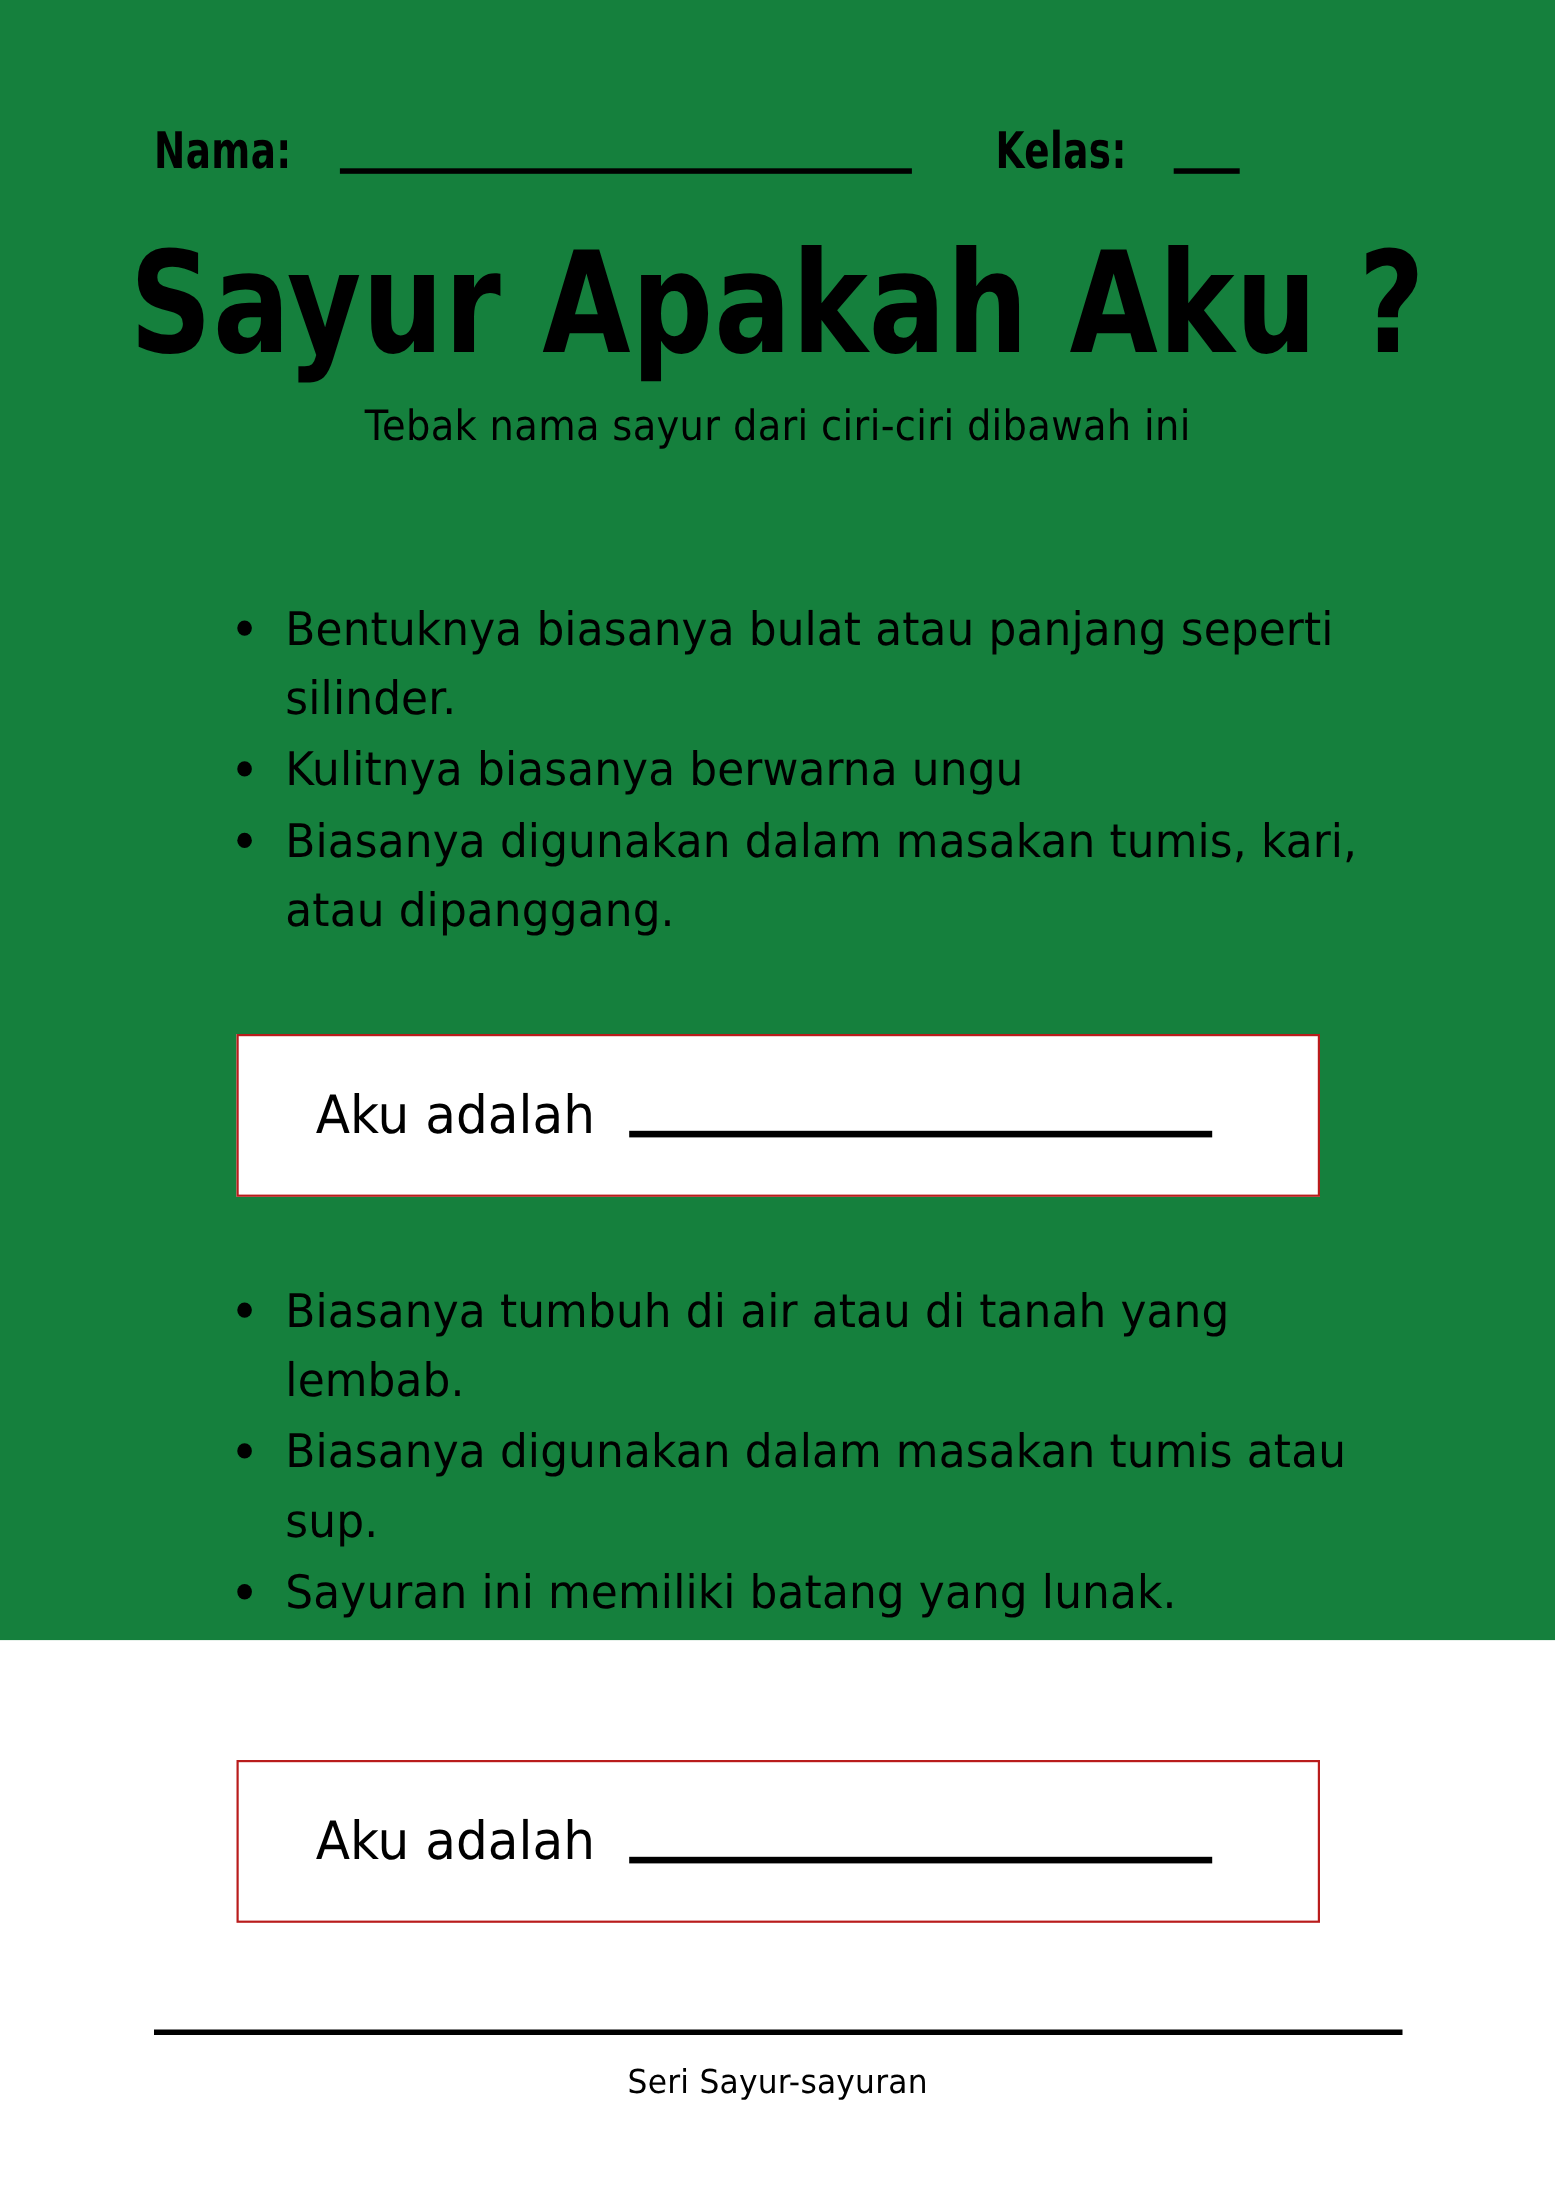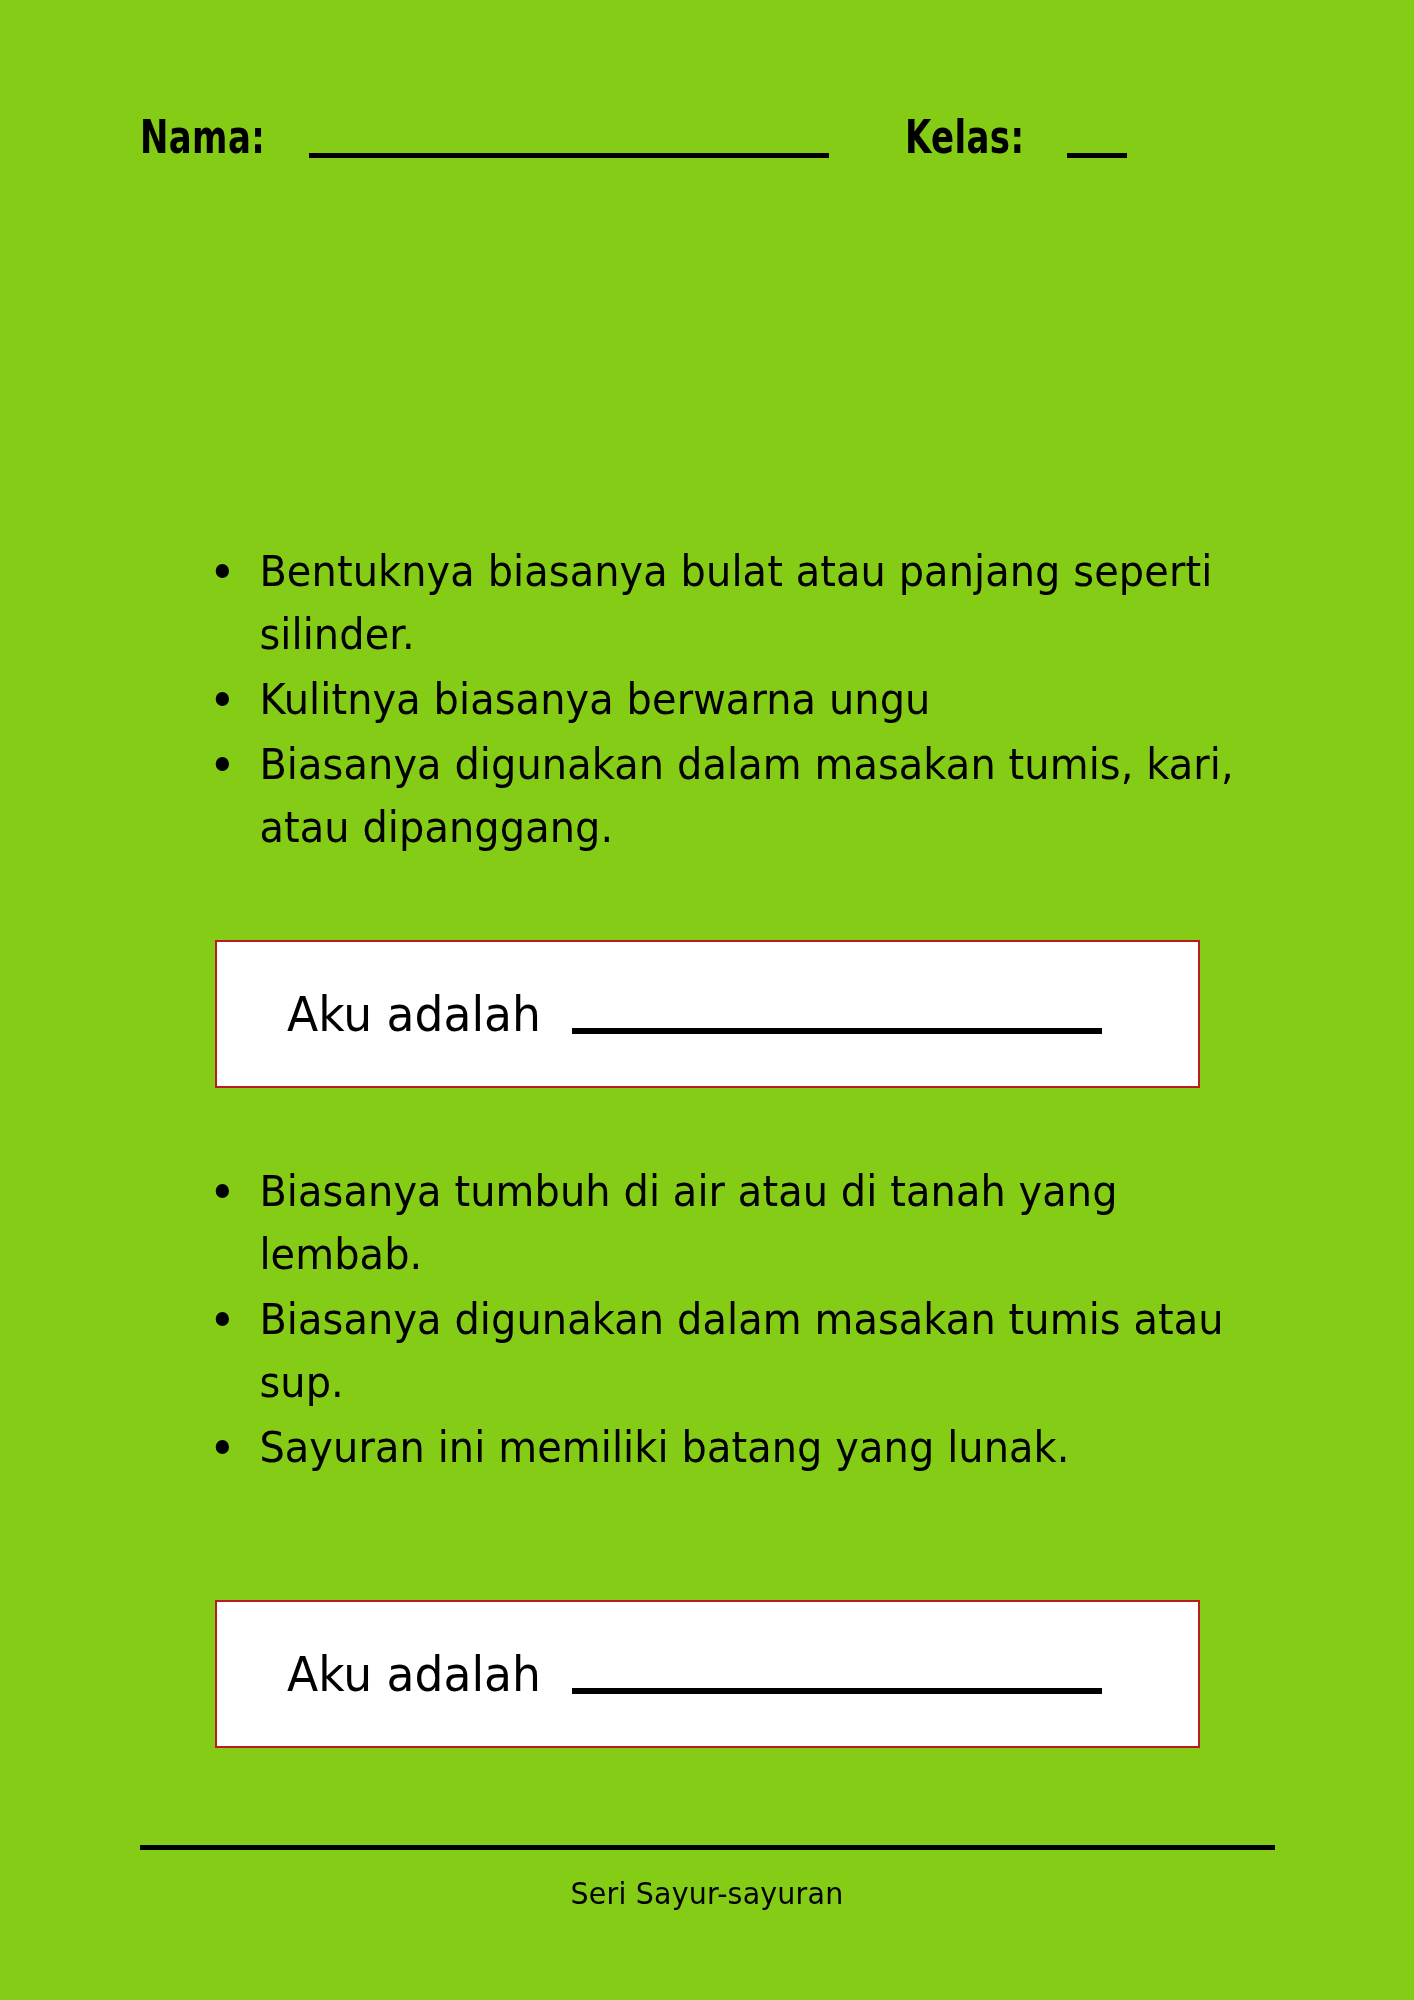--- a/index.html
+++ b/index.html
@@ -12,24 +12,24 @@
     height: 2000px;
     font-family: "DejaVu Sans", sans-serif;
     color: #000000;
     overflow: hidden;
     position: relative;
   }
 
   .page {
     position: relative;
     width: 1414px;
-    height: 2000px;
+    height: 1491px;
     box-sizing: border-box;
     padding: 0;
-    background: #84cc16;
+    background: #15803d;
   }
 
   
   .header-row {
     position: absolute;
     left: 0;
     top: 72px;
     width: 1414px;
     height: 90px;
   }
@@ -200,20 +200,24 @@
     <div class="field field-nama">
       <span class="field-label">Nama:</span>
       <span class="field-rule"></span>
     </div>
     <div class="field field-kelas">
       <span class="field-label">Kelas:</span>
       <span class="field-rule"></span>
     </div>
   </div>
 
+  <div class="title-block">
+    <h1 class="worksheet-title">Sayur Apakah Aku ?</h1>
+    <p class="worksheet-subtitle">Tebak nama sayur dari ciri-ciri dibawah ini</p>
+  </div>
 
   <div class="riddle riddle-1">
     <ul class="clue-list">
       <li class="clue-item">
         <span class="clue-bullet"></span>
         <span>Bentuknya biasanya bulat atau panjang seperti silinder.</span>
       </li>
       <li class="clue-item">
         <span class="clue-bullet"></span>
         <span>Kulitnya biasanya berwarna ungu</span>

